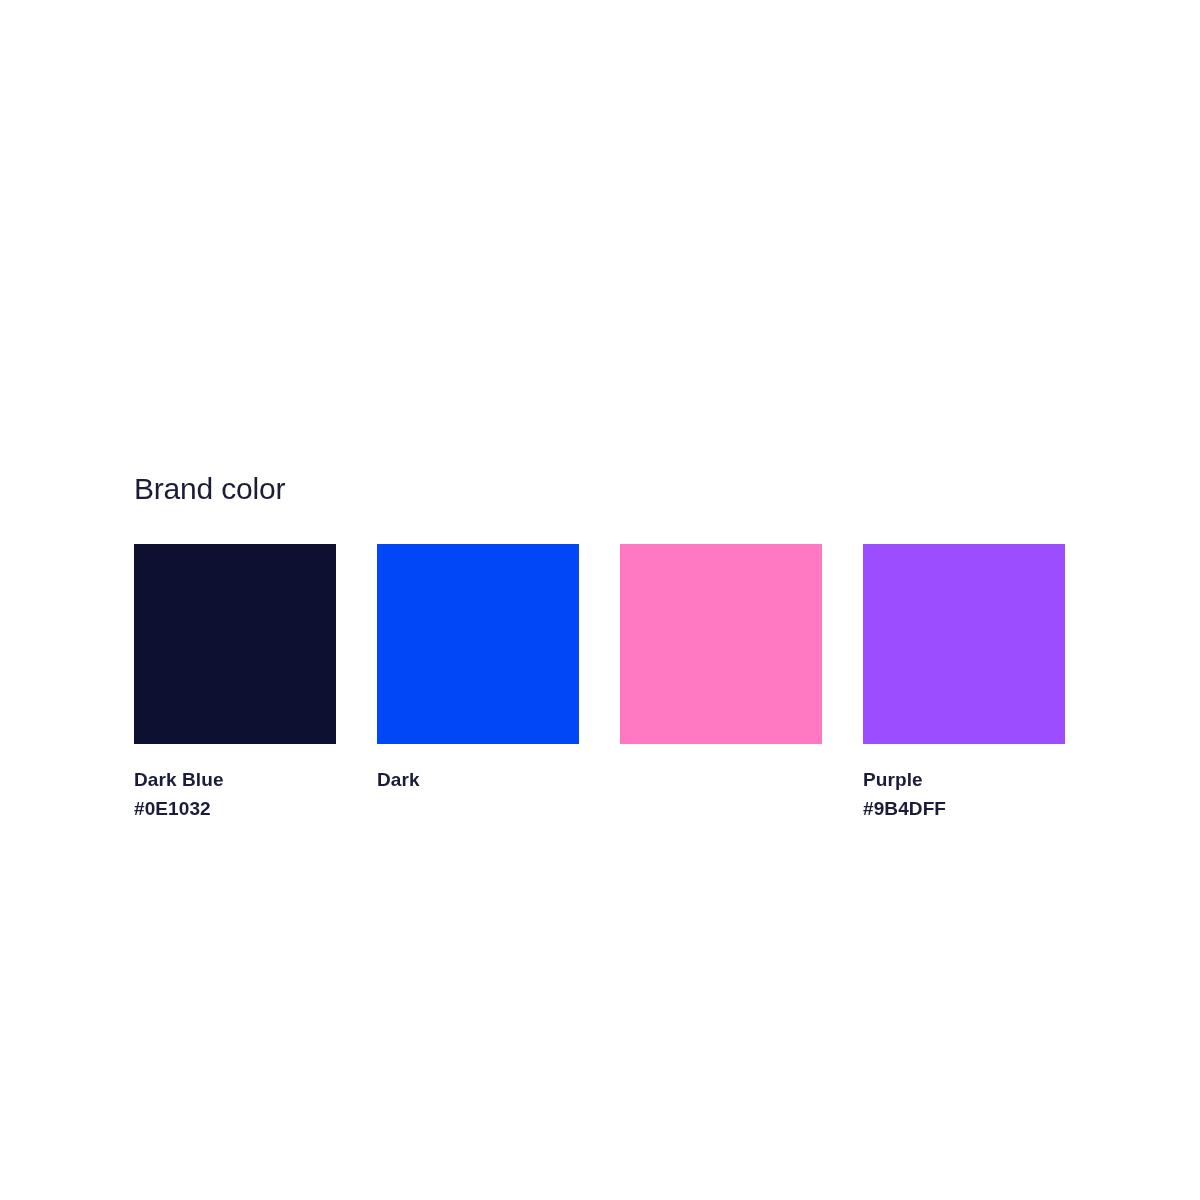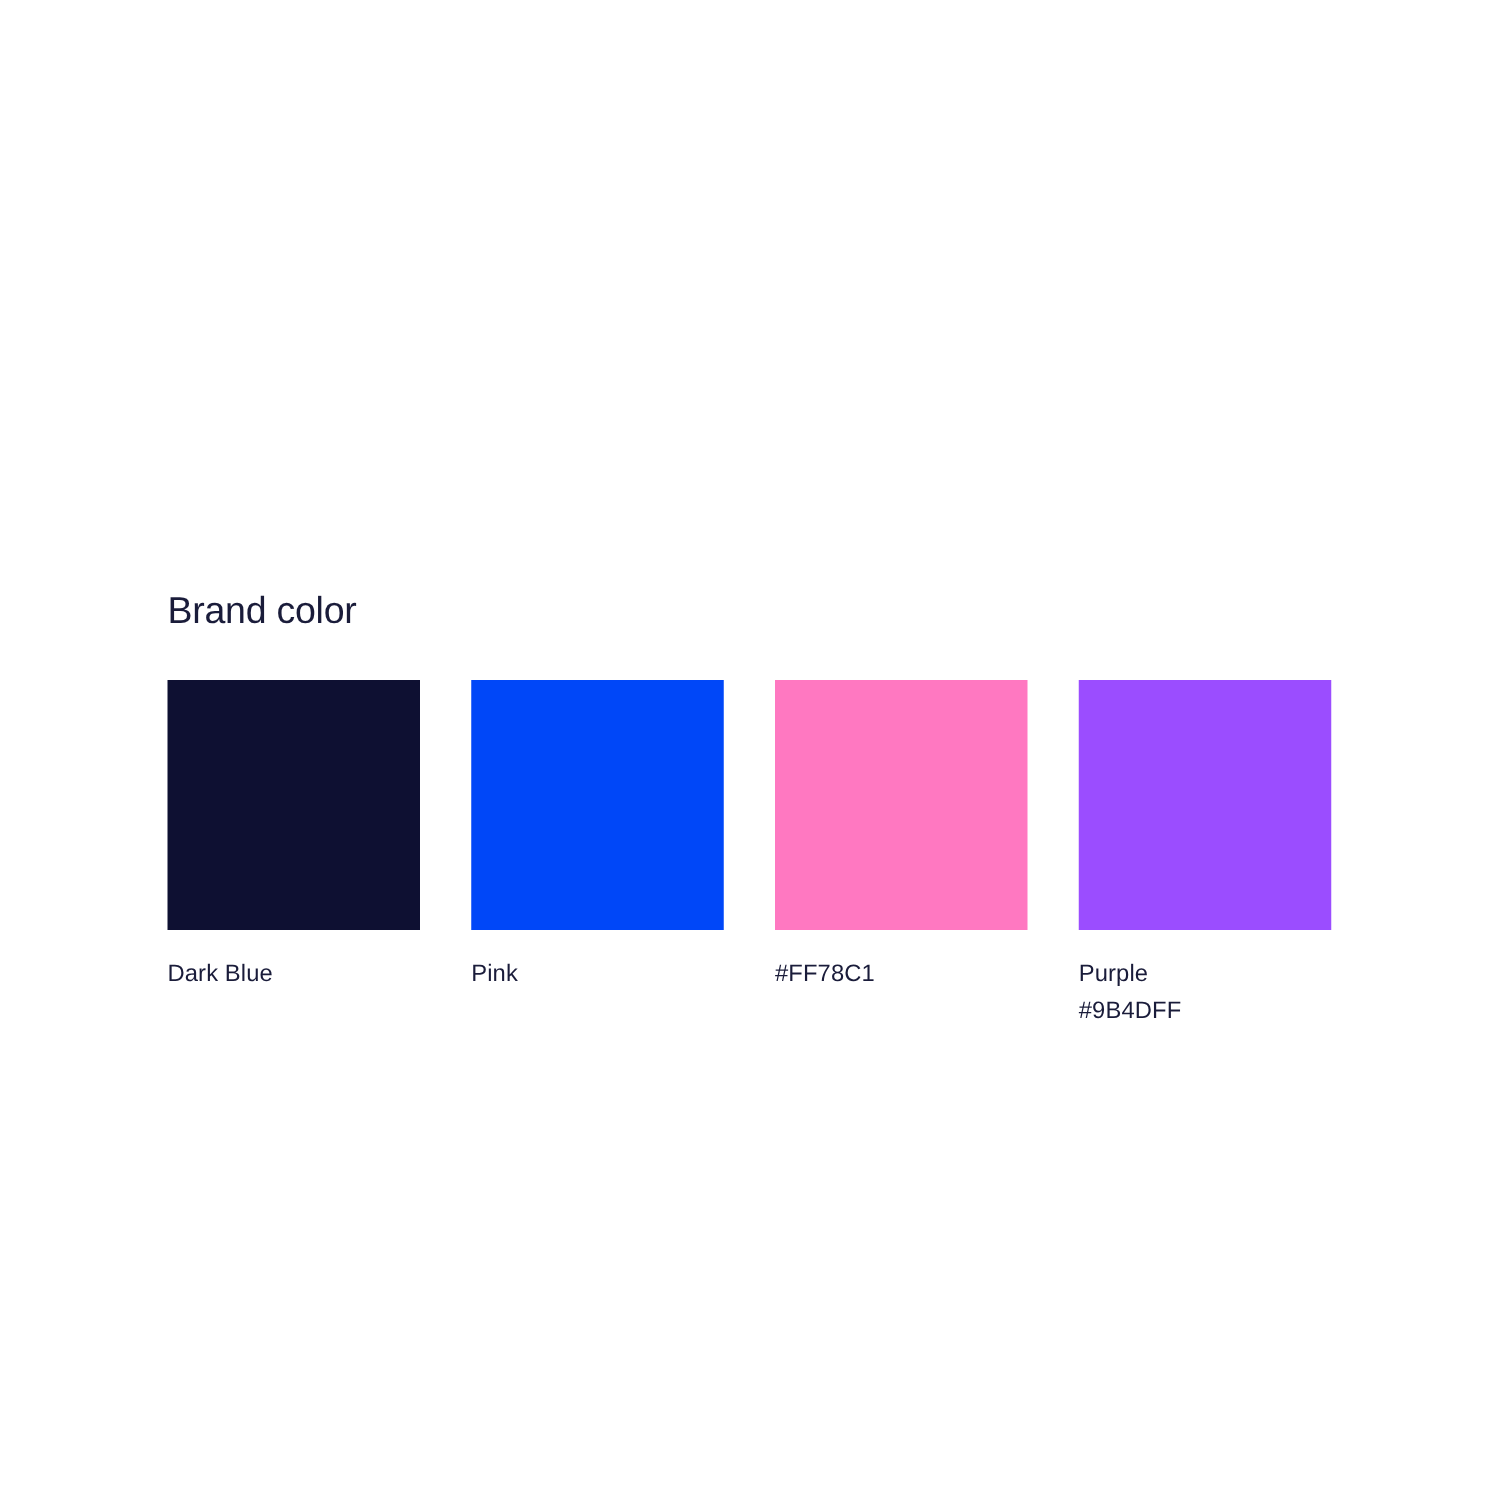--- a/index.html
+++ b/index.html
@@ -66,52 +66,52 @@
   .swatch-caption {
     margin-top: 21px;
     white-space: nowrap;
   }
 
   .swatch-name,
   .swatch-hex {
     display: block;
     font-size: 19px;
     line-height: 29px;
-    font-weight: 400;
+    font-weight: 700;
     letter-spacing: 0.1px;
     color: #1A1C3A;
     white-space: nowrap;
   }
 </style>
 </head>
 <body style="background: rgb(255, 255, 255);">
 
 <div id="palette-page">
 
   <section id="section-brand-color">
 
     <h1 id="brand-color-title">Brand color</h1>
 
     <div id="swatch-row">
         <div class="swatch-item">
           <div class="swatch-chip" style="background: rgb(14, 16, 50);"></div>
           <div class="swatch-caption">
             <span class="swatch-name">Dark Blue</span>
+            <span class="swatch-hex">#0E1032</span>
           </div>
         </div>
         <div class="swatch-item">
           <div class="swatch-chip" style="background: rgb(0, 71, 248);"></div>
           <div class="swatch-caption">
-            <span class="swatch-name">Pink</span>
+            <span class="swatch-name">Dark</span>
           </div>
         </div>
         <div class="swatch-item">
           <div class="swatch-chip" style="background: rgb(255, 120, 193);"></div>
           <div class="swatch-caption">
-            <span class="swatch-hex">#FF78C1</span>
           </div>
         </div>
         <div class="swatch-item">
           <div class="swatch-chip" style="background: rgb(155, 77, 255);"></div>
           <div class="swatch-caption">
             <span class="swatch-name">Purple</span>
             <span class="swatch-hex">#9B4DFF</span>
           </div>
         </div>
       </div>

